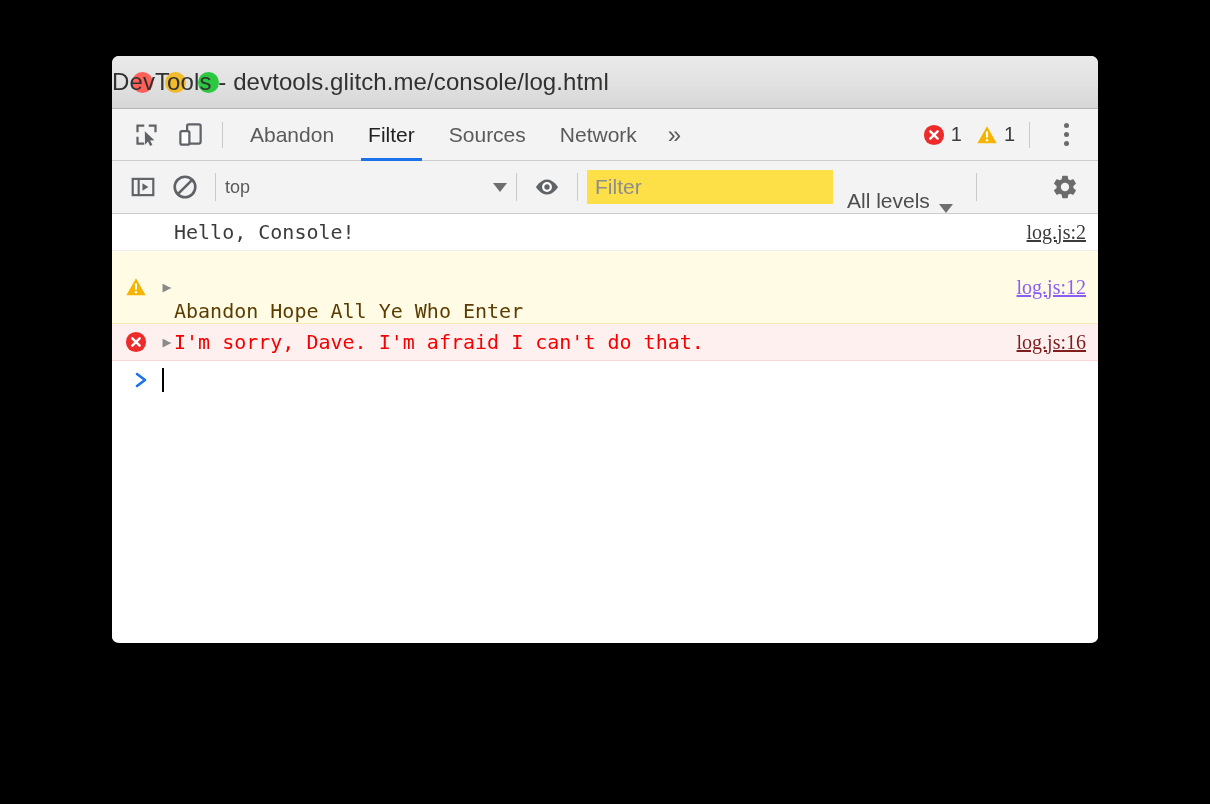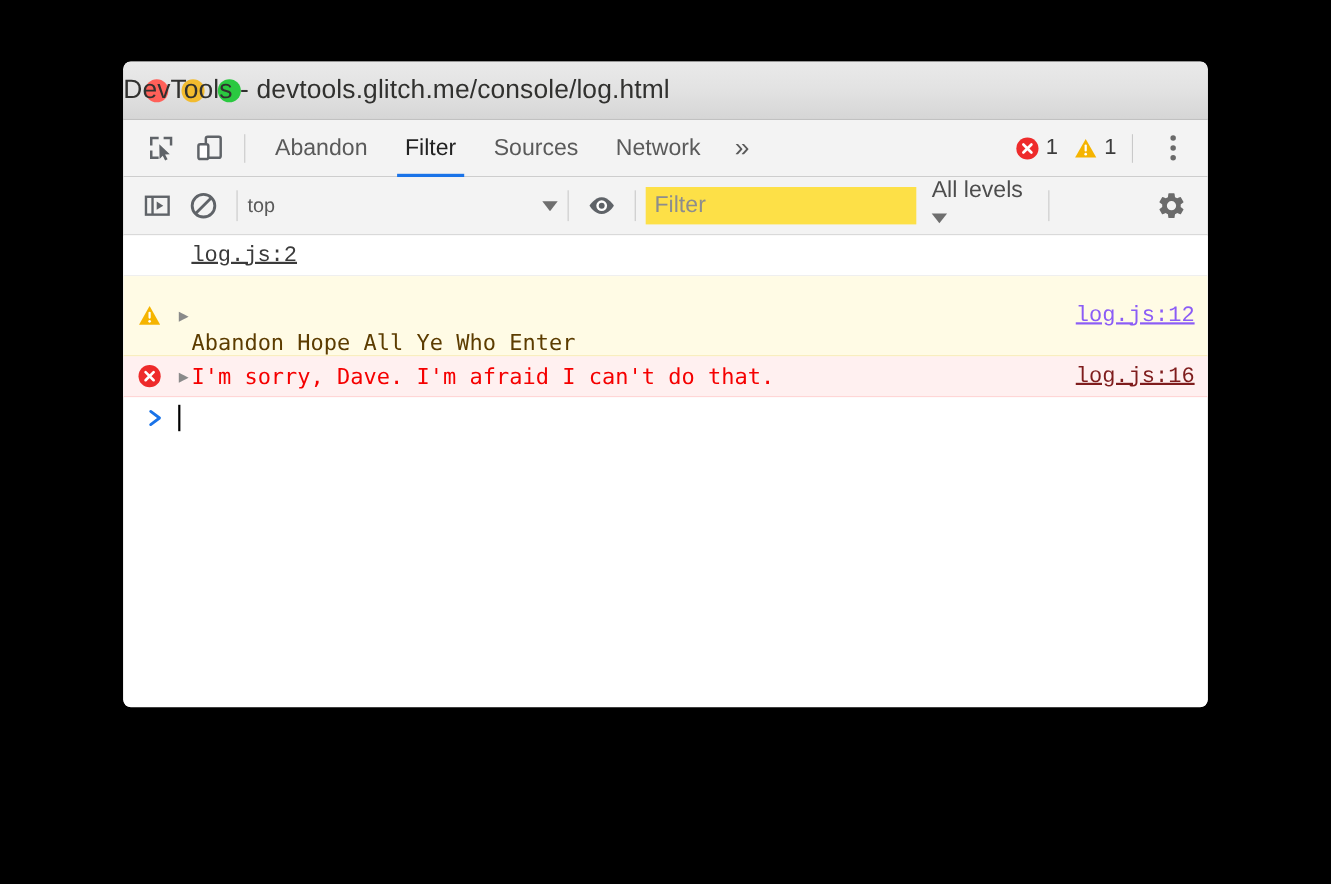--- a/index.html
+++ b/index.html
@@ -209,28 +209,27 @@
     outline: none;
     font-size: 21px;
     font-family: "Liberation Sans", sans-serif;
     color: #333333;
     padding: 0 8px;
     box-sizing: border-box;
   }
   .filter-input::placeholder { color: #8d8d8d; }
   .levels {
     display: flex;
-    align-items: flex-start;
+    align-items: flex-end;
     gap: 9px;
     font-size: 21px;
     color: #4d4d4d;
     padding: 0 14px;
     height: 52px;
     cursor: pointer;
-    flex-direction: column;
   }
   .ctoolbar-right {
     margin-left: auto;
     display: flex;
     align-items: center;
     padding-right: 12px;
   }
 
   
   .console-body {
@@ -266,21 +265,21 @@
     display: flex;
     align-items: center;
     justify-content: center;
   }
   .msg .text {
     flex: 1;
     white-space: pre;
     letter-spacing: 0px;
   }
   .msg .src {
-    font-family: Liberation Mono, monospace;
+    font-family: Liberation Serif, serif;
     font-size: 20px;
     text-decoration: underline;
     cursor: pointer;
     white-space: nowrap;
   }
 
   .msg.log {
     background: #ffffff;
     border-bottom-color: #efefef;
   }
@@ -458,20 +457,21 @@
         </svg>
       </div>
     </div>
   </div>
 
   <div class="console-body">
 
     <div class="msg log">
       <div class="gutter"></div>
       <div class="arrow"></div>
+      <div class="text">Hello, Console!</div>
       <div class="src">log.js:2</div>
     </div>
 
     <div class="msg warn">
       <div class="gutter">
         <span>
           <svg width="22" height="22" viewBox="0 0 24 24">
             <path d="M12 2.5 L22.5 21 L1.5 21 Z" fill="#f5b400"></path>
             <rect x="10.9" y="8" width="2.2" height="7" rx="1.1" fill="#ffffff"></rect>
             <circle cx="12" cy="17.6" r="1.3" fill="#ffffff"></circle>

